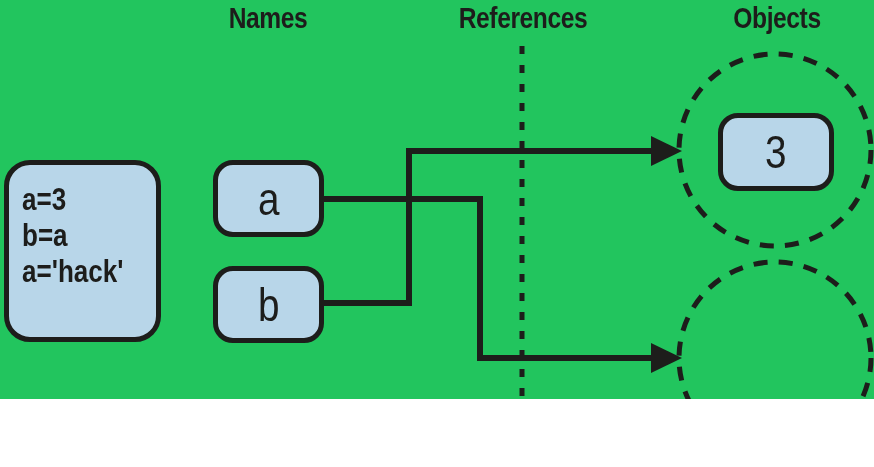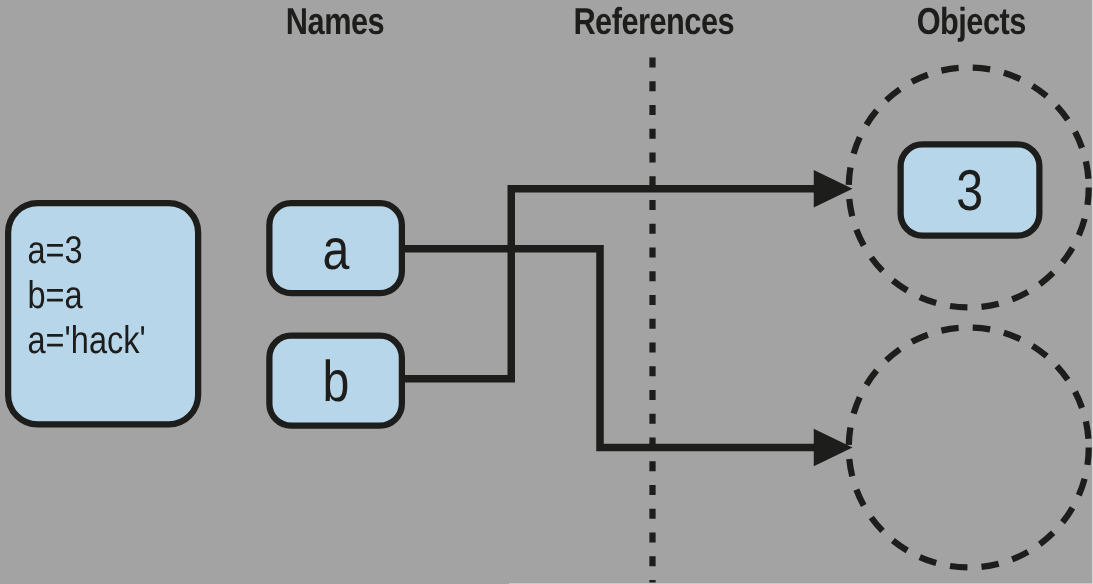--- a/index.html
+++ b/index.html
@@ -1,20 +1,20 @@
 <!DOCTYPE html>
 <html><head>
 <meta charset="utf-8">
 <style>
   html, body { margin: 0; padding: 0; background: #ffffff; }
   .canvas {
     position: relative;
     width: 874px;
-    height: 467px;
-    background: #a3a3a3;
+    height: 399px;
+    background: #22c55e;
     overflow: hidden;
     font-family: "Liberation Sans", sans-serif;
     color: #1d1d1b;
   }
   svg.wire-layer {
     position: absolute;
     left: 0; top: 0;
     width: 874px; height: 467px;
   }
   .hdr {
@@ -34,20 +34,21 @@
     position: absolute;
     box-sizing: border-box;
     background: #b8d6e9;
     border: 5px solid #1d1d1b;
   }
   .code-box {
     left: 4px; top: 160px;
     width: 157px; height: 182px;
     border-radius: 26px;
     padding: 17px 0 0 13px;
+    font-weight: bold;
   }
   .code-line {
     font-size: 31px;
     line-height: 36px;
     white-space: pre;
     transform: scaleX(0.84);
     transform-origin: left center;
   }
   .cell {
     display: flex;

